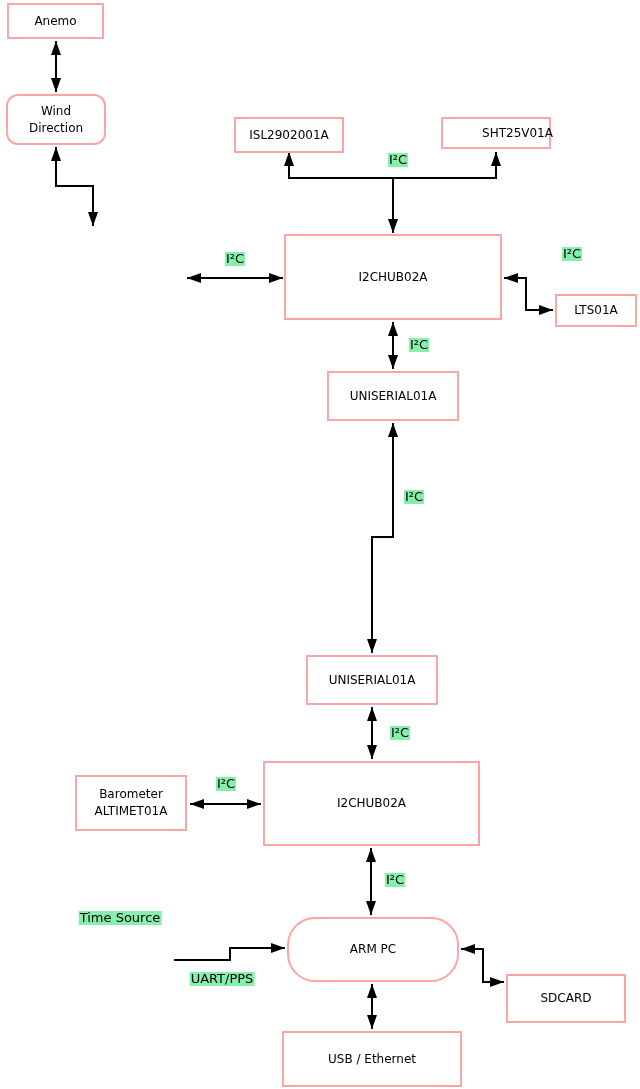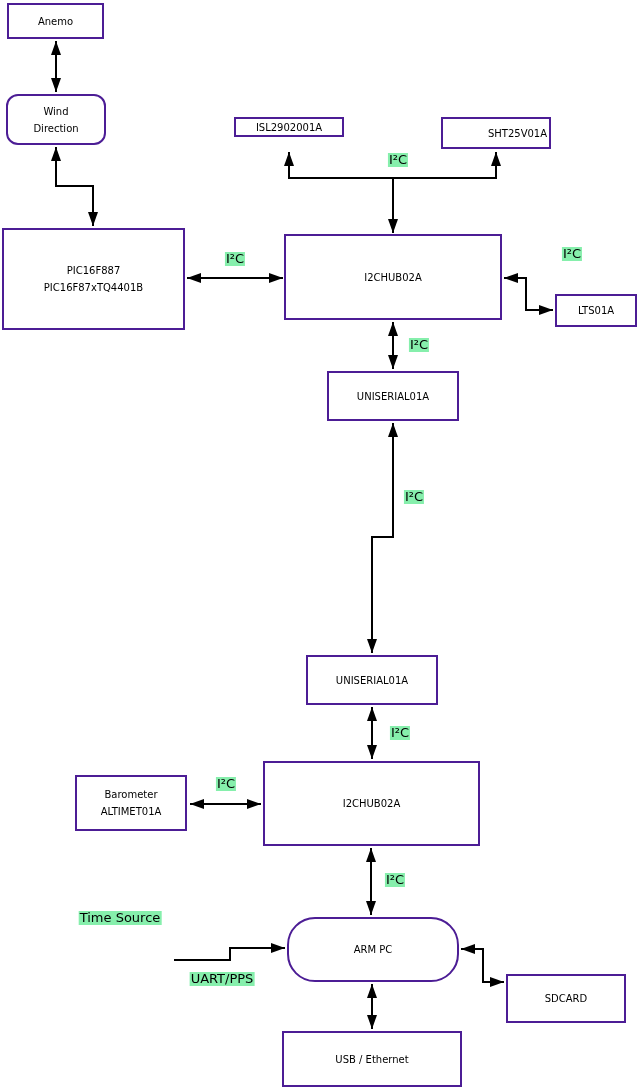--- a/index.html
+++ b/index.html
@@ -18,45 +18,45 @@
   }
   svg.edges {
     position: absolute;
     left: 0; top: 0;
     width: 640px; height: 1089px;
   }
   .node {
     position: absolute;
     box-sizing: border-box;
     background: #ffffff;
-    border: 2px solid #4c1d95;
+    border: 2px solid #fca5a5;
     display: flex;
     flex-direction: column;
     align-items: center;
     justify-content: center;
     text-align: center;
-    font-size: 10px;
+    font-size: 12px;
     line-height: 17px;
     white-space: nowrap;
   }
   .edge-label {
     position: absolute;
     transform: translate(-50%, -50%);
     font-size: 13px;
     line-height: 14px;
     white-space: nowrap;
     background: #86efac;
     padding: 0 1px;
   }
 
   
   #n-anemo        { left: 7px;   top: 3px;    width: 97px;  height: 36px; }
   #n-wind         { left: 6px;   top: 94px;   width: 100px; height: 51px; border-radius: 12px; }
   #n-pic          { left: 2px;   top: 228px;  width: 183px; height: 102px; }
-  #n-isl          { left: 234px; top: 117px;  width: 110px; height: 20px; }
+  #n-isl          { left: 234px; top: 117px;  width: 110px; height: 36px; }
   #n-sht          { left: 441px; top: 117px;  width: 110px; height: 32px; padding-left: 43px; }
   #n-i2chub1      { left: 284px; top: 234px;  width: 218px; height: 86px; }
   #n-lts          { left: 555px; top: 294px;  width: 82px;  height: 33px; }
   #n-uniserial1   { left: 327px; top: 371px;  width: 132px; height: 50px; }
   #n-uniserial2   { left: 306px; top: 655px;  width: 132px; height: 50px; }
   #n-i2chub2      { left: 263px; top: 761px;  width: 217px; height: 85px; }
   #n-barometer    { left: 75px;  top: 775px;  width: 112px; height: 56px; }
   #n-gps          { left: 68px;  top: 937px;  width: 105px; height: 46px; }
   #n-armpc        { left: 287px; top: 917px;  width: 172px; height: 65px; border-radius: 28px; }
   #n-sdcard       { left: 506px; top: 959px;  width: 120px; height: 49px; margin-top: 15px; }
@@ -105,24 +105,20 @@
 
   <div class="node" id="n-anemo">
     <span>Anemo</span>
   </div>
 
   <div class="node" id="n-wind">
     <span>Wind</span>
     <span>Direction</span>
   </div>
 
-  <div class="node" id="n-pic">
-    <span>PIC16F887</span>
-    <span>PIC16F87xTQ4401B</span>
-  </div>
 
   <div class="node" id="n-isl">
     <span>ISL2902001A</span>
   </div>
 
   <div class="node" id="n-sht">
     <span>SHT25V01A</span>
   </div>
 
   <div class="node" id="n-i2chub1">

